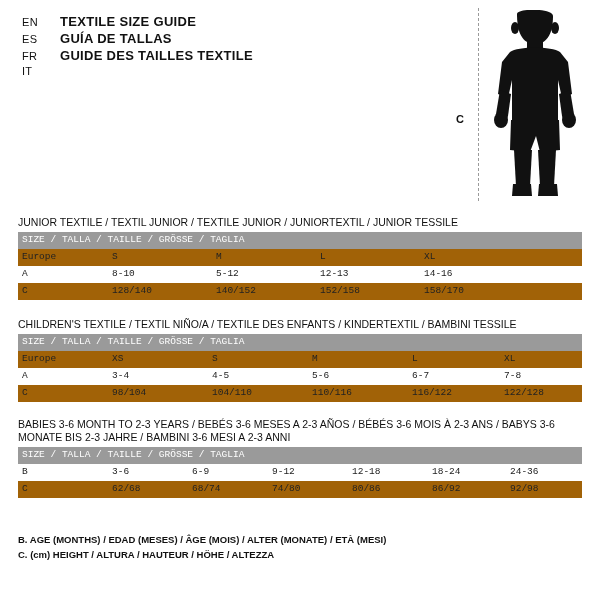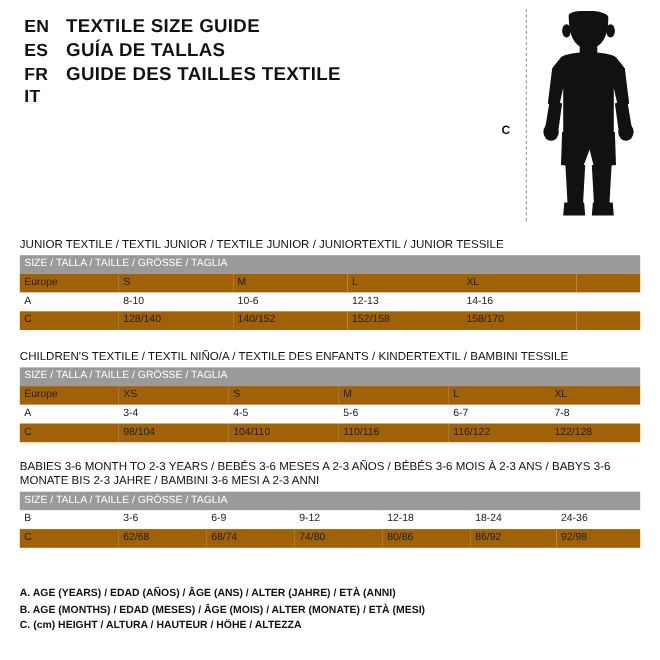--- a/index.html
+++ b/index.html
@@ -29,27 +29,27 @@
     top: 14px;
     width: 400px;
   }
   .header-row {
     display: flex;
     align-items: baseline;
     margin-bottom: 2px;
   }
   .lang-code {
     width: 38px;
-    font-size: 16px;
-    font-weight: bold;
+    font-size: 11px;
+    font-weight: normal;
     letter-spacing: 0.3px;
     color: #111;
   }
   .lang-title {
-    font-size: 17px;
+    font-size: 13px;
     font-weight: bold;
     letter-spacing: 0.3px;
     color: #111;
   }
 
   
   .figure-wrap {
     position: absolute;
     left: 440px;
     top: 8px;
@@ -90,20 +90,21 @@
     font-size: 10.5px;
     font-weight: normal;
     color: #111;
     margin-bottom: 3px;
     line-height: 1.25;
   }
   table.size-table {
     border-collapse: collapse;
     width: 564px;
     table-layout: fixed;
+    font-family: Liberation Mono, monospace;
   }
   table.size-table td {
     font-size: 9.5px;
     color: #222;
     padding: 3px 0 3px 4px;
     vertical-align: middle;
     line-height: 1.15;
   }
   tr.head-row td {
     background: #9a9a9a;
@@ -212,21 +213,21 @@
         <td>Europe</td>
         <td>S</td>
         <td>M</td>
         <td>L</td>
         <td>XL</td>
         <td></td>
       </tr>
       <tr class="plain-row">
         <td class="rowlabel">A</td>
         <td>8-10</td>
-        <td>10-6</td>
+        <td>5-12</td>
         <td>12-13</td>
         <td>14-16</td>
         <td></td>
       </tr>
       <tr class="alt-row">
         <td class="rowlabel">C</td>
         <td>128/140</td>
         <td>140/152</td>
         <td>152/158</td>
         <td>158/170</td>
@@ -311,18 +312,17 @@
         <td>74/80</td>
         <td>80/86</td>
         <td>86/92</td>
         <td>92/98</td>
       </tr>
     </tbody>
       </table>
   </div>
 
   <div class="legend">
-    <div>A. AGE (YEARS) / EDAD (AÑOS) / ÂGE (ANS) / ALTER (JAHRE) / ETÀ (ANNI)</div>
     <div>B. AGE (MONTHS) / EDAD (MESES) / ÂGE (MOIS) / ALTER (MONATE) / ETÀ (MESI)</div>
     <div>C. (cm) HEIGHT / ALTURA / HAUTEUR / HÖHE / ALTEZZA</div>
   </div>
 
 </div>
 
 </body></html>

